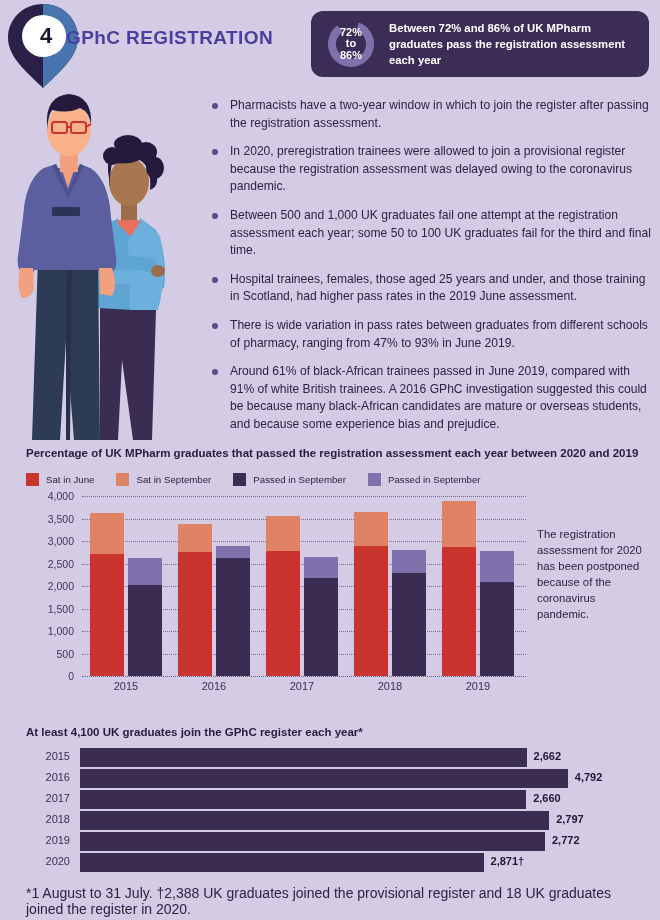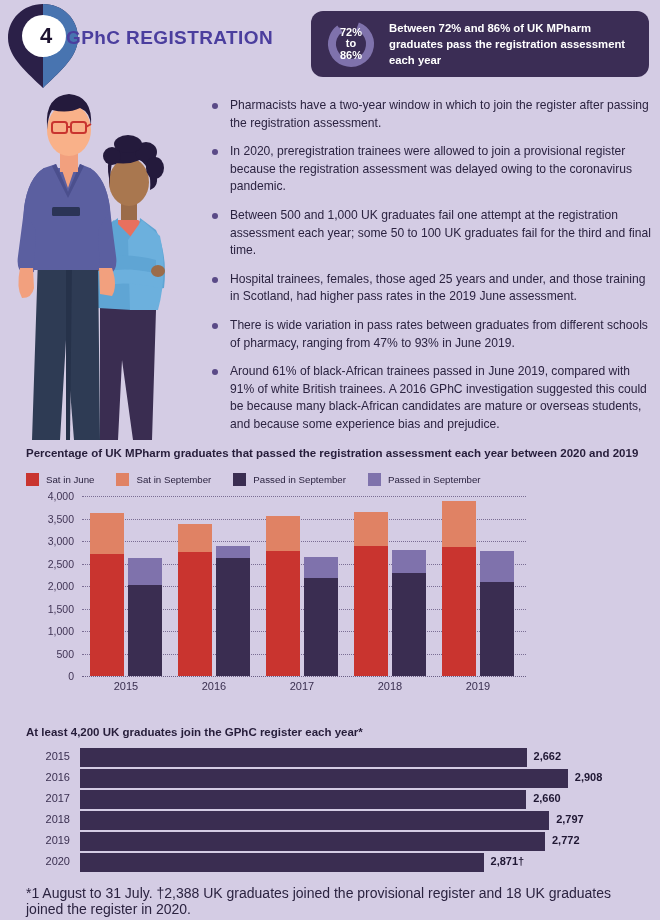--- a/index.html
+++ b/index.html
@@ -271,32 +271,33 @@
           </div>
           <div class="bar" style="left: 44px; height: 124.65px;">
             <div class="seg" style="background: rgb(58, 45, 81); bottom: 0px; height: 93.6px;"></div>
             <div class="seg" style="background: rgb(127, 114, 172); bottom: 93.6px; height: 31.05px;"></div>
           </div>
           <div class="xlab" style="left: 0px;">2019</div>
         </div>
       </div>
   </div>
 
-
-  <div class="c2-title">At least 4,200 UK graduates join the GPhC register each year*</div>
+  <div class="sidenote">The registration assessment for 2020 has been postponed because of the coronavirus pandemic.</div>
+
+  <div class="c2-title">At least 4,100 UK graduates join the GPhC register each year*</div>
   <div class="chart2" id="chart2">
       <div class="hrow">
         <div class="hy">2015</div>
         <div class="hb" style="width: 446.529px; background: rgb(58, 45, 81);"></div>
         <div class="hv" style="left: 507.529px;">2,662</div>
       </div>
       <div class="hrow">
         <div class="hy">2016</div>
         <div class="hb" style="width: 487.794px; background: rgb(58, 45, 81);"></div>
-        <div class="hv" style="left: 548.794px;">2,908</div>
+        <div class="hv" style="left: 548.794px;">4,792</div>
       </div>
       <div class="hrow">
         <div class="hy">2017</div>
         <div class="hb" style="width: 446.194px; background: rgb(58, 45, 81);"></div>
         <div class="hv" style="left: 507.194px;">2,660</div>
       </div>
       <div class="hrow">
         <div class="hy">2018</div>
         <div class="hb" style="width: 469.174px; background: rgb(58, 45, 81);"></div>
         <div class="hv" style="left: 530.174px;">2,797</div>

